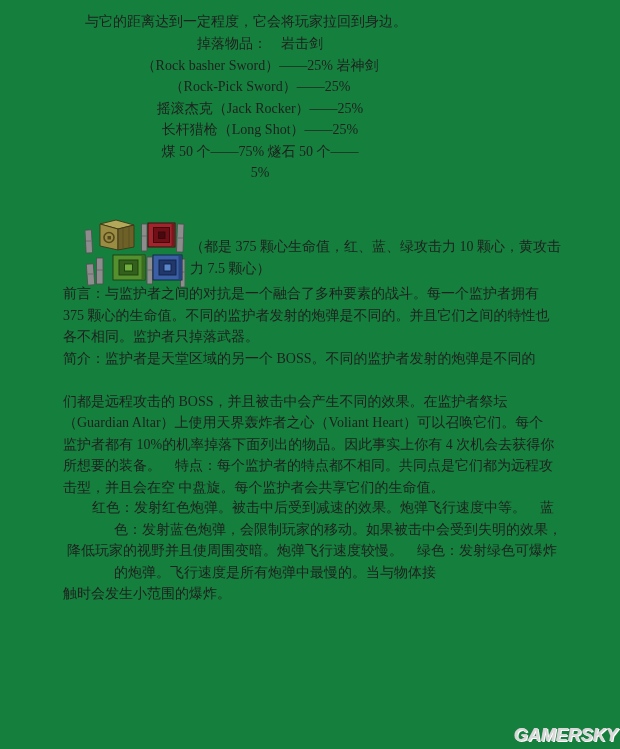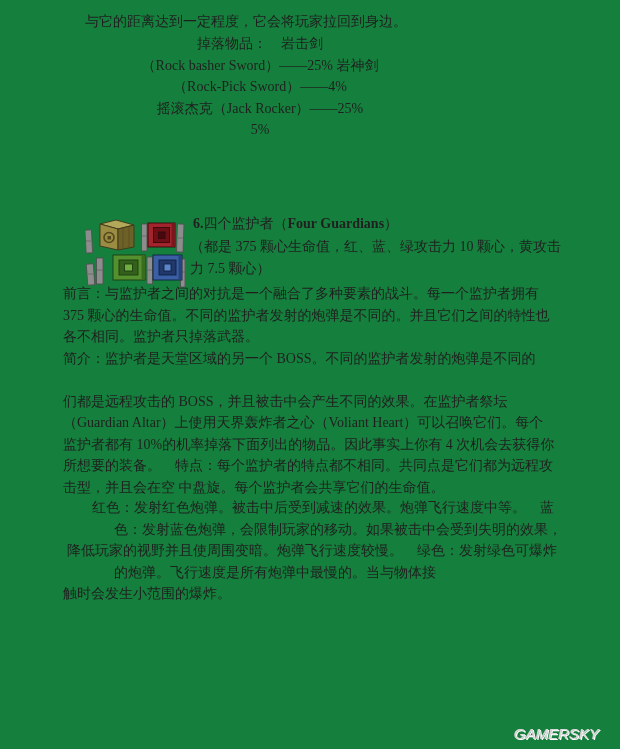--- a/index.html
+++ b/index.html
@@ -32,41 +32,43 @@
   }
   #guardians{
     position:absolute;
     left:85px;top:216px;
     width:100px;height:73px;
   }
   #watermark{
     position:absolute;
     left:514px;top:725px;
     font-family:"Liberation Sans","DejaVu Sans",sans-serif;
-    font-weight:normal;
+    font-weight:bold;
     font-style:italic;
-    font-size:15px;
+    font-size:18px;
     letter-spacing:0px;
     color:#d8d8d8;
     text-shadow:1px 1px 0 #ffffff, -0.5px -0.5px 0 #bdbdbd;
     white-space:nowrap;
   }
 </style>
 </head>
 <body>
 
 <div id="page">
 
   <div class="t" style="left:85px;top:11px">与它的距离达到一定程度，它会将玩家拉回到身边。</div>
 
   <div class="center-block" style="left:60px;top:33px;width:400px">
     <div class="cl">掉落物品：　岩击剑</div>
     <div class="cl">（Rock basher Sword）——25% 岩神剑</div>
-    <div class="cl">（Rock-Pick Sword）——4%</div>
+    <div class="cl">（Rock-Pick Sword）——25%</div>
     <div class="cl">摇滚杰克（Jack Rocker）——25%</div>
+    <div class="cl">长杆猎枪（Long Shot）——25%</div>
+    <div class="cl">煤 50 个——75% 燧石 50 个——</div>
     <div class="cl">5%</div>
   </div>
 
   <svg id="guardians" viewBox="0 0 100 73">
 
     <g stroke="#4e4e4e" stroke-width="0.8">
       <rect x="0.5" y="14" width="6.5" height="23" transform="rotate(-3 3 25)" fill="#8d8d8d"></rect>
       <rect x="56.5" y="8" width="5.5" height="27" fill="#8d8d8d"></rect>
       <rect x="92" y="8" width="6.5" height="28" transform="rotate(2 95 22)" fill="#8d8d8d"></rect>
       <rect x="2" y="48" width="7" height="21" transform="rotate(-4 5 58)" fill="#8d8d8d"></rect>
@@ -102,23 +104,20 @@
     </g>
 
     <g stroke="#0f2145" stroke-width="0.9">
       <rect x="68" y="39" width="29" height="25" fill="#3a5fa5"></rect>
       <rect x="93.5" y="39.5" width="3.5" height="24" fill="#27437c" stroke="none"></rect>
       <rect x="74" y="44" width="17" height="15" fill="#22386b"></rect>
       <rect x="79" y="48" width="7" height="7" fill="#5a85c9"></rect>
     </g>
   </svg>
 
-  <div class="t" style="left:193px;top:213px">
-    <span class="b">6.</span><span>四个监护者（</span><span class="b">Four Guardians</span><span>）</span>
-  </div>
   <div class="t" style="left:190px;top:236px">（都是 375 颗心生命值，红、蓝、绿攻击力 10 颗心，黄攻击</div>
   <div class="t" style="left:190px;top:258px">力 7.5 颗心）</div>
 
   <div class="t" style="left:63px;top:283px">前言：与监护者之间的对抗是一个融合了多种要素的战斗。每一个监护者拥有</div>
   <div class="t" style="left:63px;top:304.5px">375 颗心的生命值。不同的监护者发射的炮弹是不同的。并且它们之间的特性也</div>
   <div class="t" style="left:63px;top:326px">各不相同。监护者只掉落武器。</div>
 
   <div class="t" style="left:63px;top:347.5px">简介：监护者是天堂区域的另一个 BOSS。不同的监护者发射的炮弹是不同的</div>
   <div class="t" style="left:63px;top:390.5px">们都是远程攻击的 BOSS，并且被击中会产生不同的效果。在监护者祭坛</div>
   <div class="t" style="left:63px;top:412px">（Guardian Altar）上使用天界轰炸者之心（Voliant Heart）可以召唤它们。每个</div>

